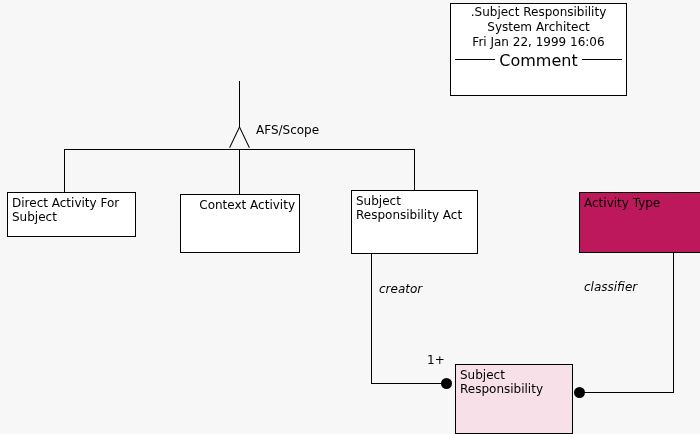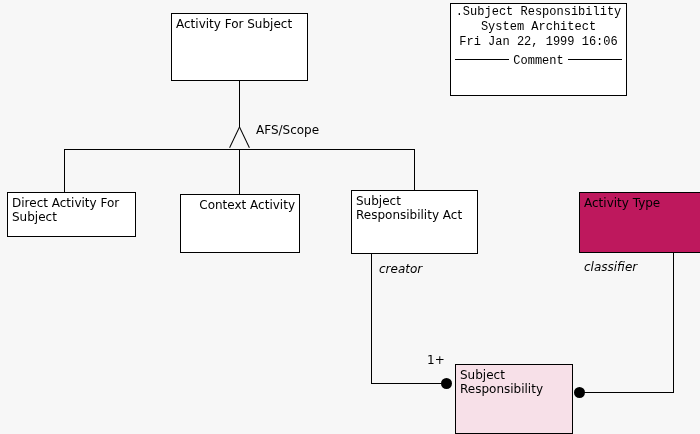--- a/index.html
+++ b/index.html
@@ -40,21 +40,20 @@
   #title-block {
     position: absolute;
     left: 450px;
     top: 3px;
     width: 177px;
     height: 93px;
     border: 1px solid #000000;
     background: #ffffff;
     box-sizing: border-box;
     text-align: center;
-    font-family: Liberation Mono, monospace;
   }
   #title-block .t-line {
     font-size: 12px;
     line-height: 14px;
     color: #000000;
     padding-top: 1px;
   }
   #title-block .divider-row {
     position: relative;
     height: 16px;
@@ -66,21 +65,21 @@
     right: 4px;
     top: 8px;
     height: 1px;
     background: #000000;
   }
   #title-block .divider-row .rule-label {
     position: relative;
     display: inline-block;
     background: #ffffff;
     padding: 0 4px;
-    font-size: 12px;
+    font-size: 16px;
     line-height: 16px;
     color: #000000;
   }
   #title-block .comment-text {
     font-size: 12px;
     line-height: 14px;
     color: #000000;
     margin-top: 1px;
   }
 
@@ -98,21 +97,21 @@
   }
 
   
   .edge-label {
     position: absolute;
     font-size: 12px;
     line-height: 14px;
     color: #000000;
     white-space: nowrap;
   }
-  .edge-label.italic { font-style: italic; }
+  .edge-label.italic { font-style: italic; margin-top: 20px; }
 </style>
 </head>
 <body>
 
 <div id="canvas">
 
   <div id="title-block">
     <div class="t-line">.Subject Responsibility</div>
     <div class="t-line">System Architect</div>
     <div class="t-line">Fri Jan 22, 1999  16:06</div>
@@ -136,23 +135,20 @@
   <div class="ln-v" style="left:64px; top:149px; height:43px;"></div>
   <div class="ln-v" style="left:239px; top:149px; height:45px;"></div>
   <div class="ln-v" style="left:414px; top:149px; height:41px;"></div>
 
   <div class="ln-v" style="left:371px; top:254px; height:129px;"></div>
   <div class="ln-h" style="left:371px; top:383px; width:78px;"></div>
 
   <div class="ln-v" style="left:673px; top:253px; height:139px;"></div>
   <div class="ln-h" style="left:578px; top:392px; width:96px;"></div>
 
-  <div class="cls-box" style="left:171px; top:13px; width:137px; height:68px;">
-    <div class="cls-name">Activity For Subject</div>
-  </div>
 
   <div class="cls-box" style="left:1px; top:192px; width:129px; height:45px;margin-left:6px;">
     <div class="cls-name">Direct Activity For
 Subject</div>
   </div>
 
   <div class="cls-box" style="left:180px; top:194px; width:120px; height:59px;text-align:right;">
     <div class="cls-name">Context Activity</div>
   </div>
 

